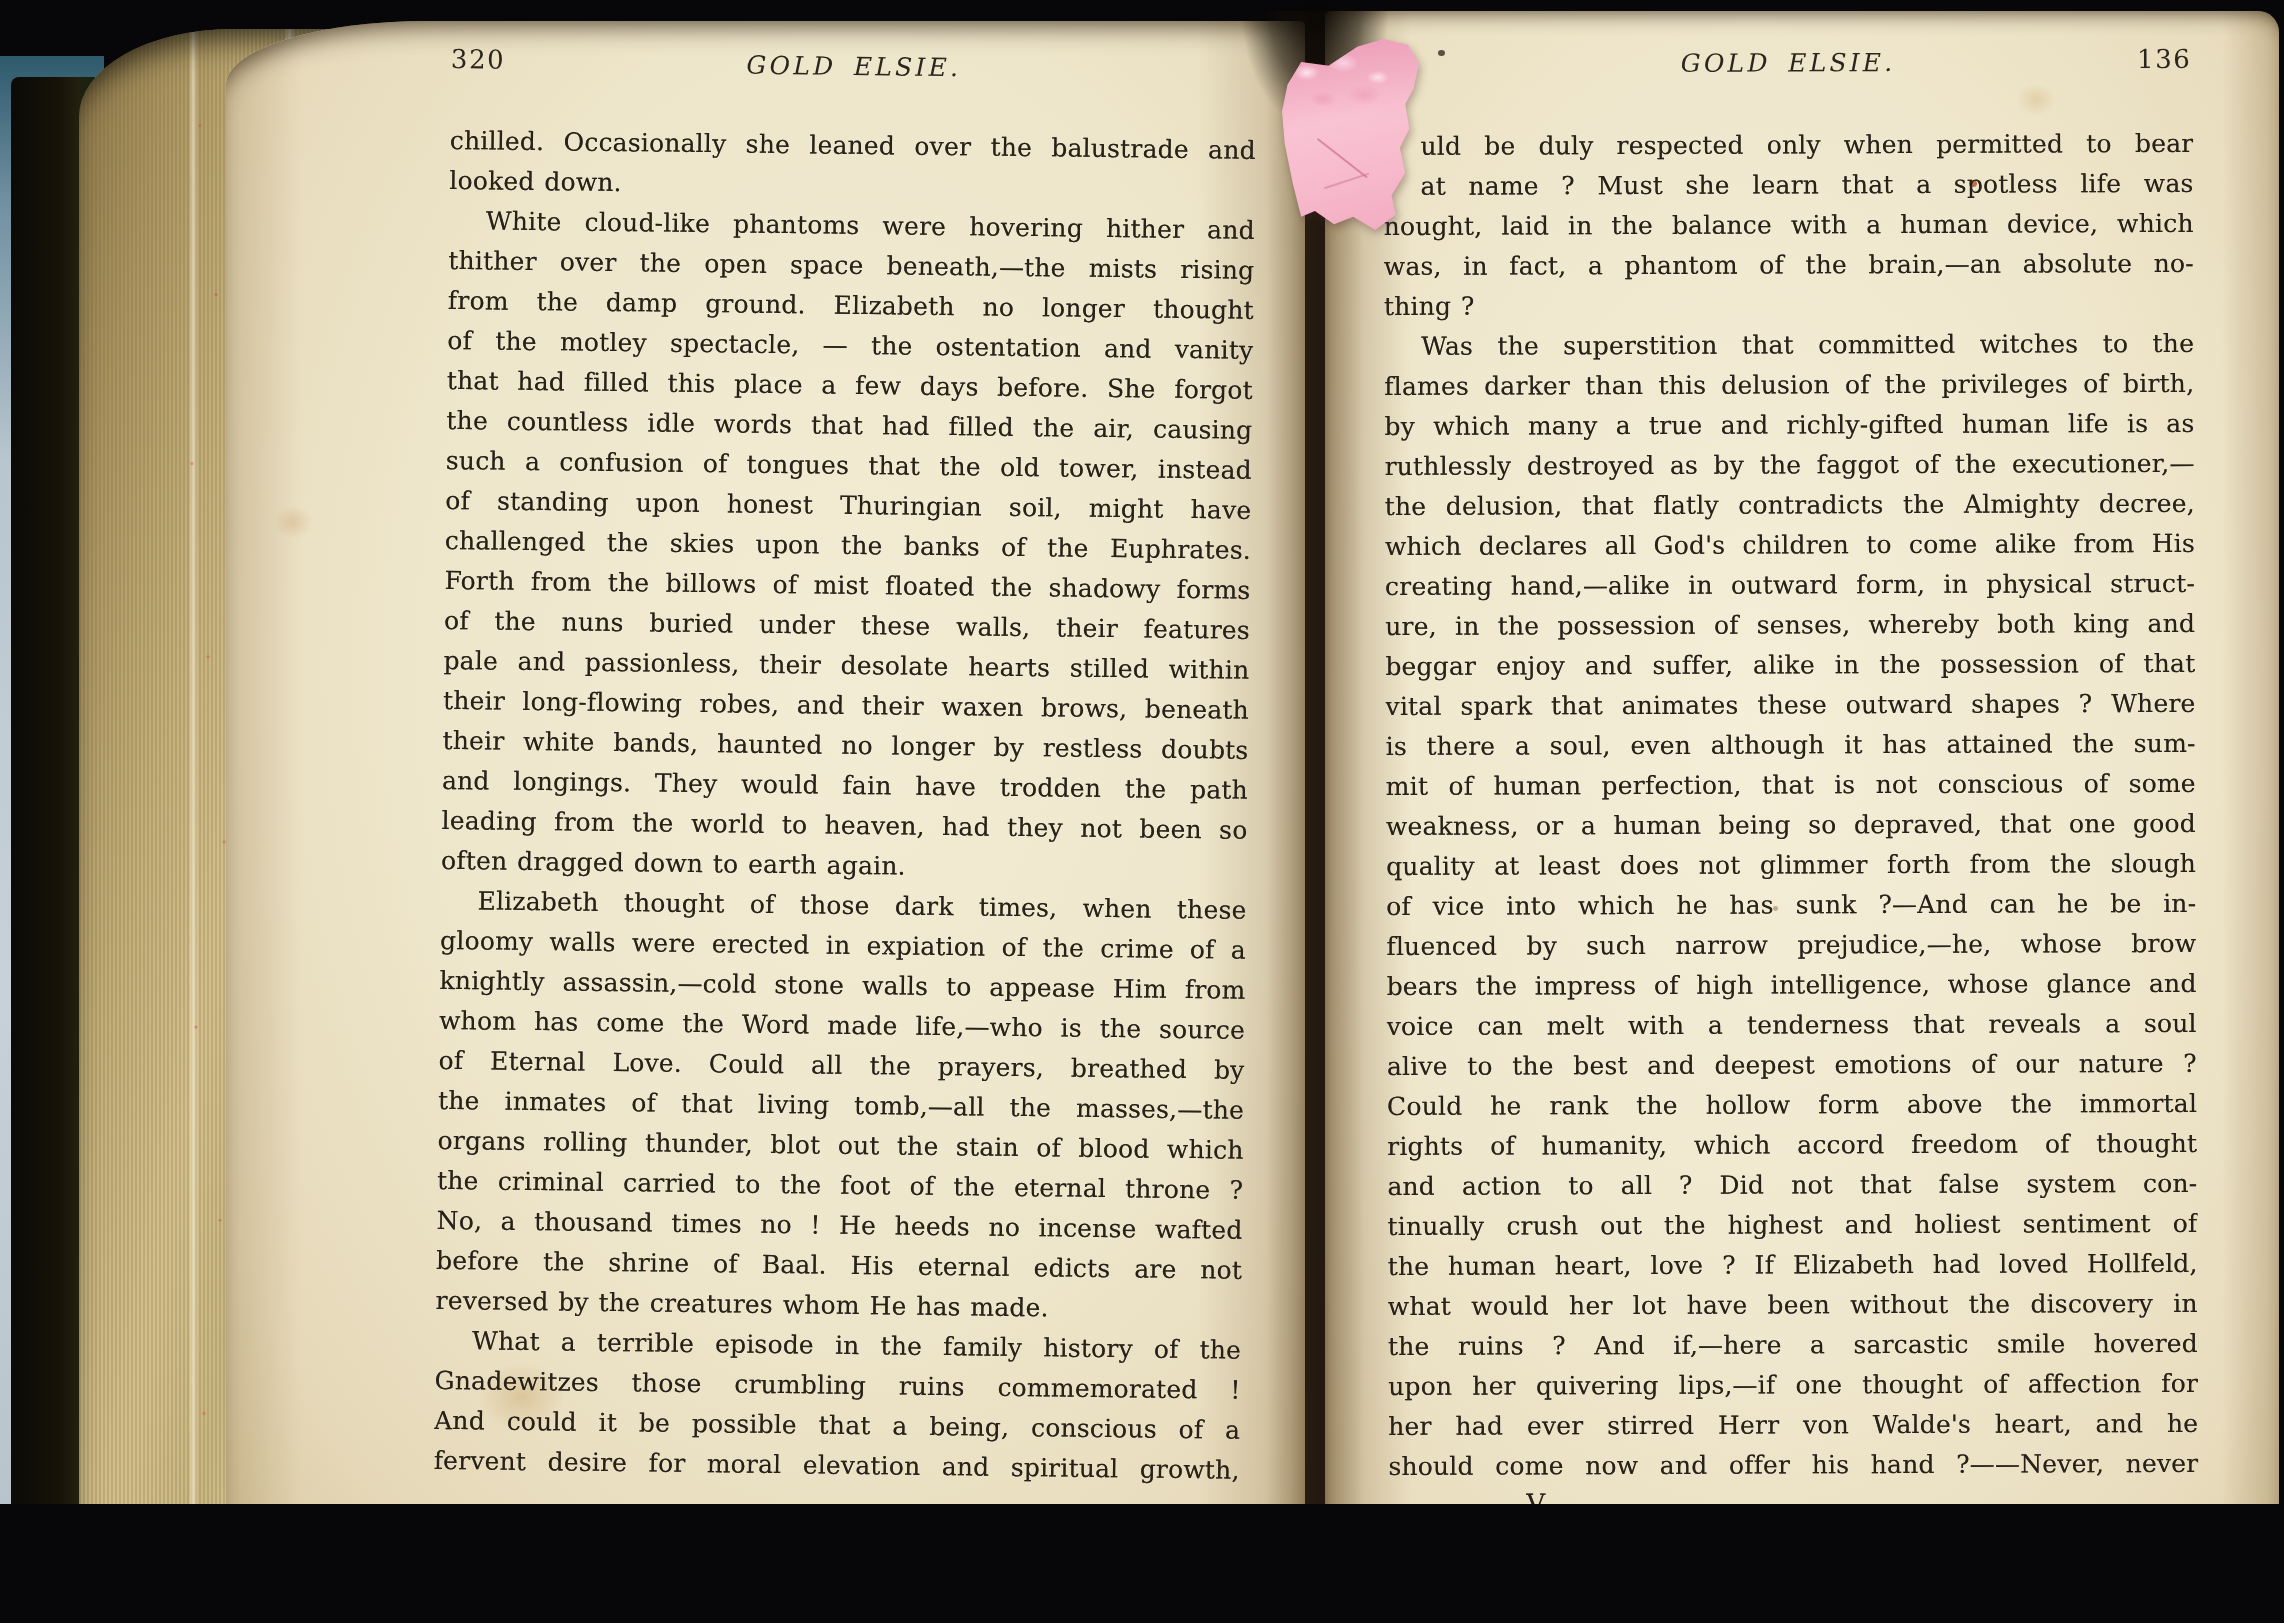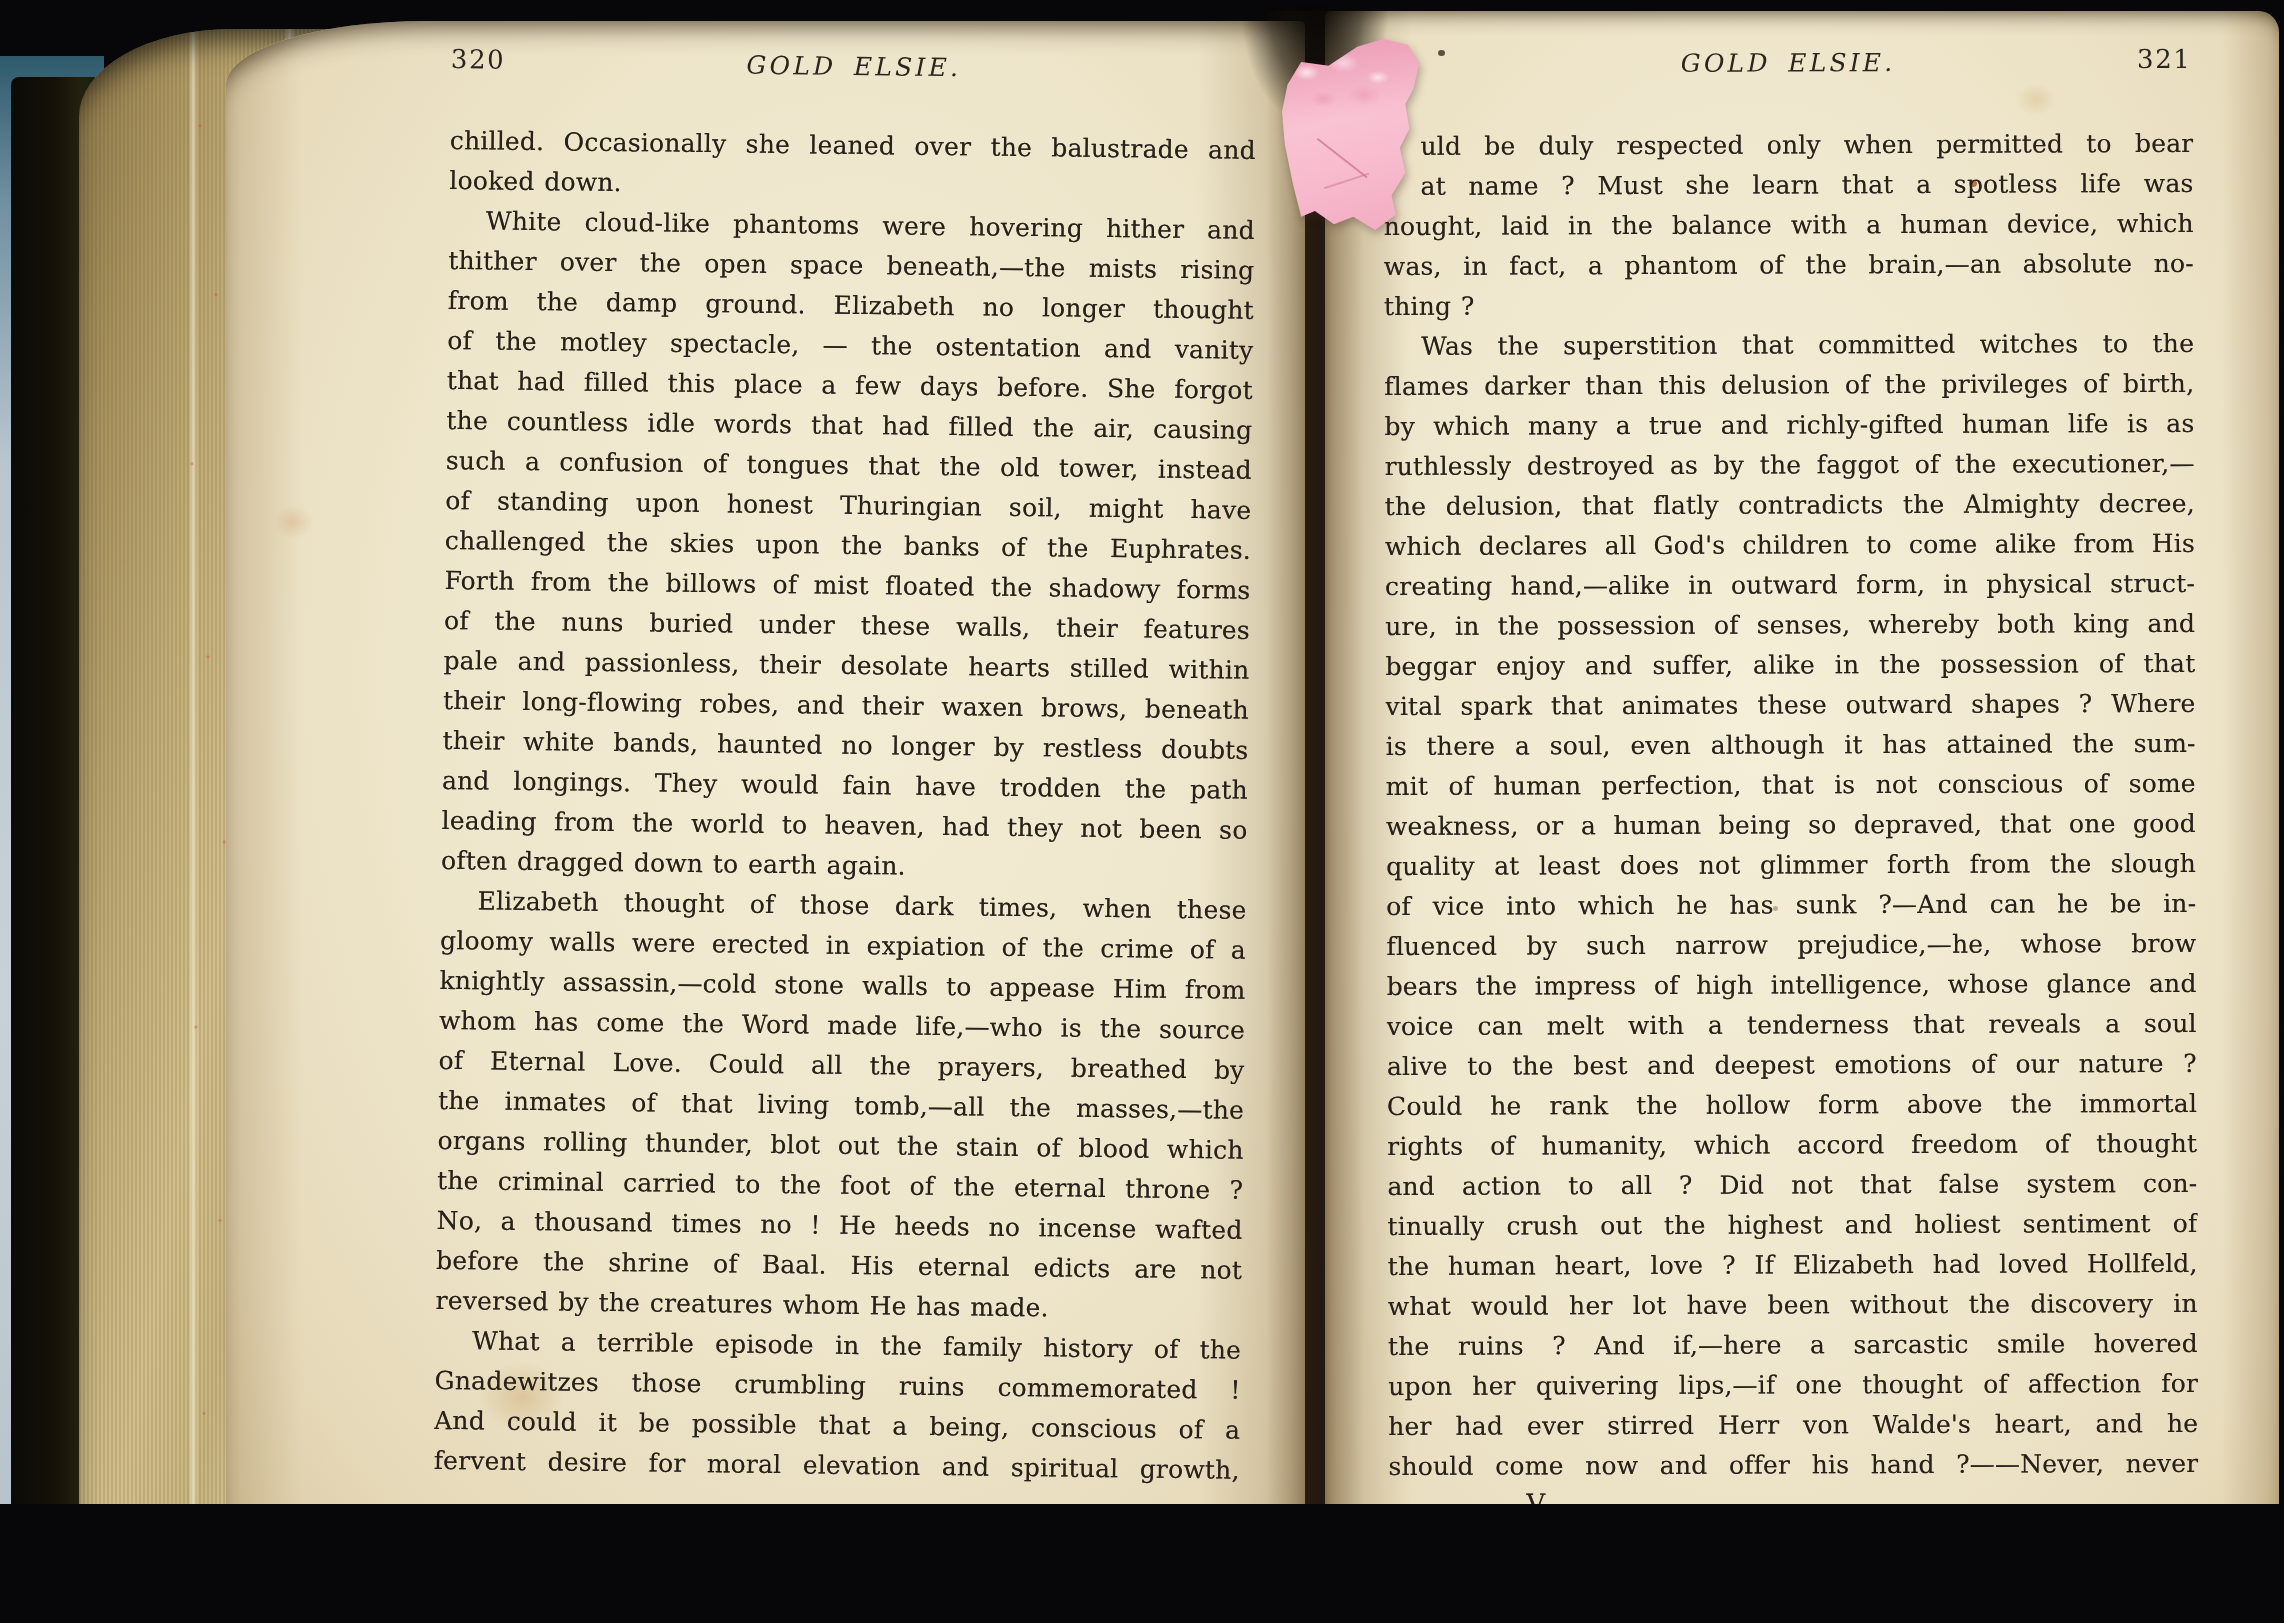--- a/index.html
+++ b/index.html
@@ -232,21 +232,21 @@
         <div class="line j ind">What a terrible episode in the family history of the</div>
         <div class="line j">Gnadewitzes those crumbling ruins commemorated !</div>
         <div class="line j">And could it be possible that a being, conscious of a</div>
         <div class="line j">fervent desire for moral elevation and spiritual growth,</div>
       </div>
   </div>
 
   <div class="textcol textcol-right">
     <div class="header-row">
       <span class="running-title">GOLD ELSIE.</span>
-      <span class="pagenum pagenum-right">321</span>
+      <span class="pagenum pagenum-right">136</span>
     </div>
     <div class="page-body page-body-right">
         <div class="line j cov">uld be duly respected only when permitted to bear</div>
         <div class="line j cov">at name ?  Must she learn that a spotless life was</div>
         <div class="line j">nought, laid in the balance with a human device, which</div>
         <div class="line j">was, in fact, a phantom of the brain,—an absolute no-</div>
         <div class="line">thing ?</div>
         <div class="line j ind">Was the superstition that committed witches to the</div>
         <div class="line j">flames darker than this delusion of the privileges of birth,</div>
         <div class="line j">by which many a true and richly-gifted human life is as</div>

